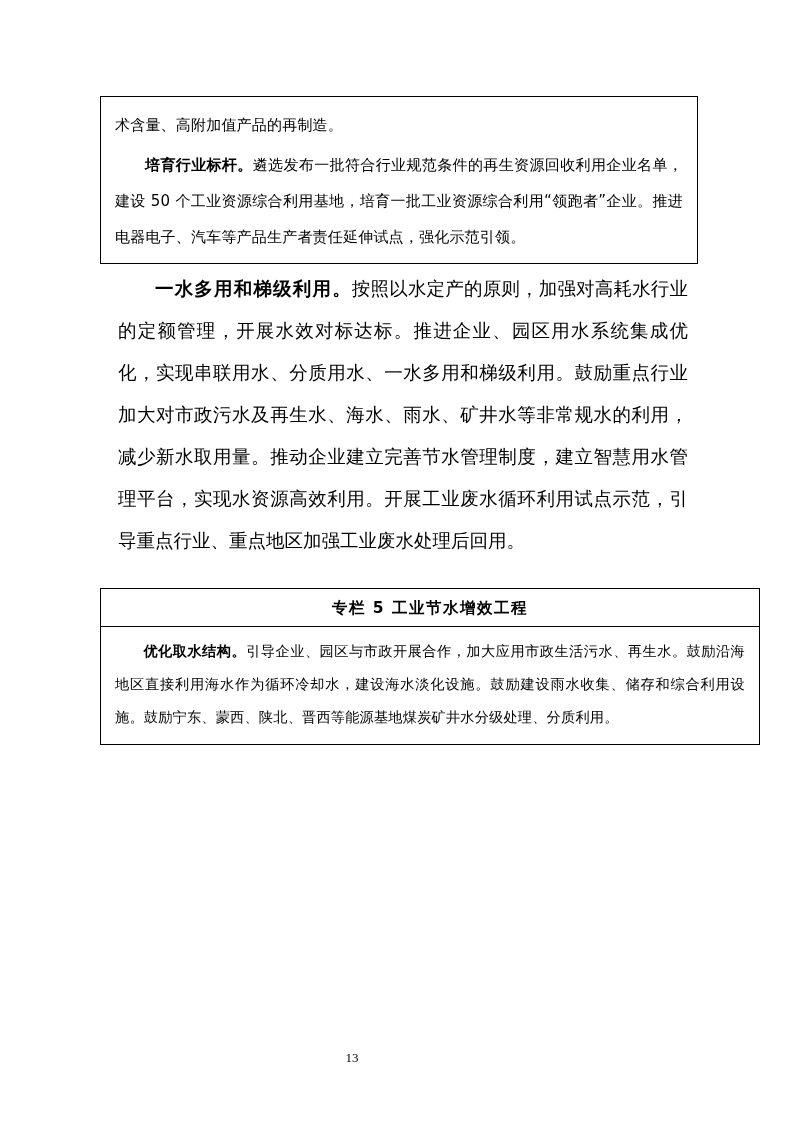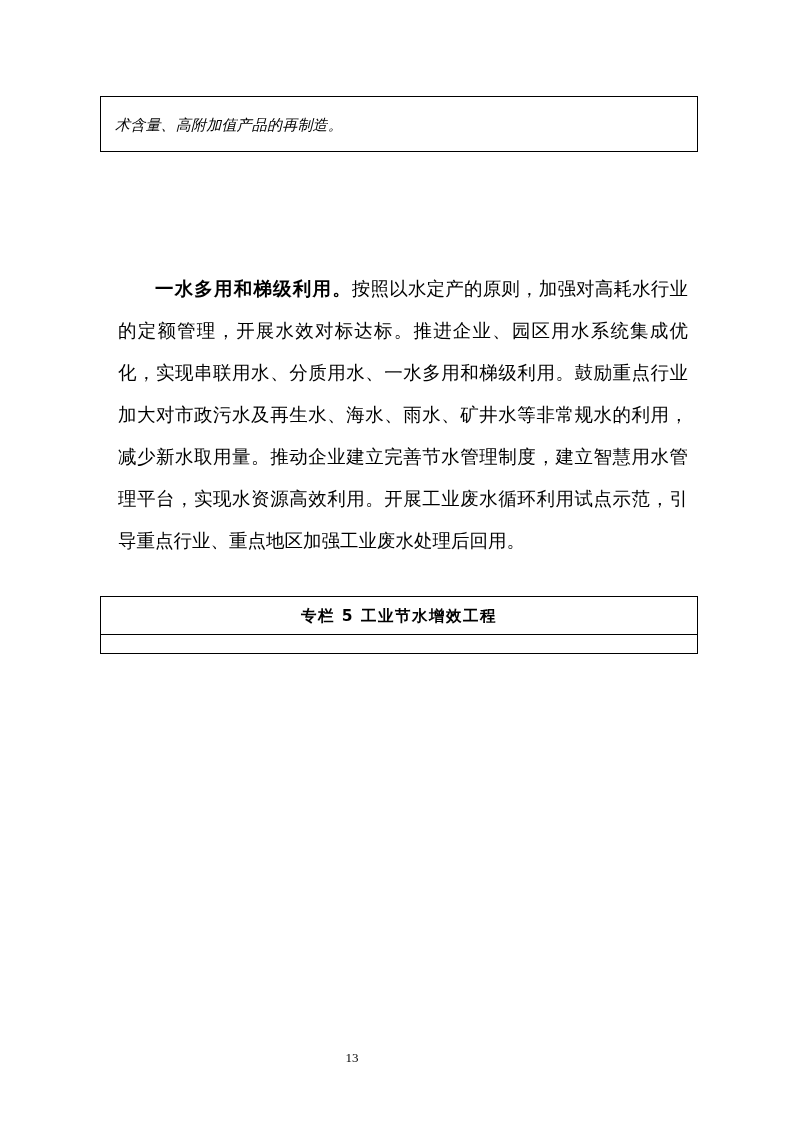--- a/index.html
+++ b/index.html
@@ -25,21 +25,20 @@
 
   
   .block-top {
     position: absolute;
     left: 100px;
     top: 96px;
     width: 598px;
     border: 1px solid #000;
     box-sizing: border-box;
     padding: 10px 14px 8px 14px;
-    font-style: italic;
   }
   .para {
     margin: 0 0 0 0;
     font-size: 15px;
     line-height: 36px;
     text-align: justify;
     text-justify: inter-ideograph;
     letter-spacing: 0.2px;
   }
   .para + .para { margin-top: 4px; }
@@ -56,25 +55,24 @@
   .para-large .lead {
     font-weight: bold;
     letter-spacing: 1px;
   }
 
   
   .block-box {
     position: absolute;
     left: 100px;
     top: 588px;
-    width: 598px;
+    width: 660px;
     border: 1px solid #000;
     box-sizing: border-box;
     background: #fff;
-    margin-top: 8px;
   }
   .box-title {
     text-align: center;
     font-weight: bold;
     font-size: 15.5px;
     letter-spacing: 1.5px;
     padding: 9px 0 7px 0;
     border-bottom: 1px solid #000;
   }
   .box-body {
@@ -98,29 +96,35 @@
 </style>
 </head>
 <body>
 
 <div class="page">
 
   <div class="block-top">
     <p class="para">
       <span>术含量、高附加值产品的再制造。</span>
     </p>
+    <p class="para indent">
+      <span class="bold">培育行业标杆。</span><span>遴选发布一批符合行业规范条件的再生资源回收利用企业名单，建设 50 个工业资源综合利用基地，培育一批工业资源综合利用“领跑者”企业。推进电器电子、汽车等产品生产者责任延伸试点，强化示范引领。</span>
+    </p>
   </div>
 
   <div style="position:absolute; left:118px; top:268px; width:570px;">
     <p class="para-large" style="text-indent:2em;">
       <span class="lead">一水多用和梯级利用。</span><span>按照以水定产的原则，加强对高耗水行业的定额管理，开展水效对标达标。推进企业、园区用水系统集成优化，实现串联用水、分质用水、一水多用和梯级利用。鼓励重点行业加大对市政污水及再生水、海水、雨水、矿井水等非常规水的利用，减少新水取用量。推动企业建立完善节水管理制度，建立智慧用水管理平台，实现水资源高效利用。开展工业废水循环利用试点示范，引导重点行业、重点地区加强工业废水处理后回用。</span>
     </p>
   </div>
 
   <div class="block-box">
     <div class="box-title">专栏 5  工业节水增效工程</div>
     <div class="box-body">
+      <p class="para indent">
+        <span class="bold">优化取水结构。</span><span>引导企业、园区与市政开展合作，加大应用市政生活污水、再生水。鼓励沿海地区直接利用海水作为循环冷却水，建设海水淡化设施。鼓励建设雨水收集、储存和综合利用设施。鼓励宁东、蒙西、陕北、晋西等能源基地煤炭矿井水分级处理、分质利用。</span>
+      </p>
     </div>
   </div>
 
   <div class="page-number">13</div>
 
 </div>
 
 </body></html>

